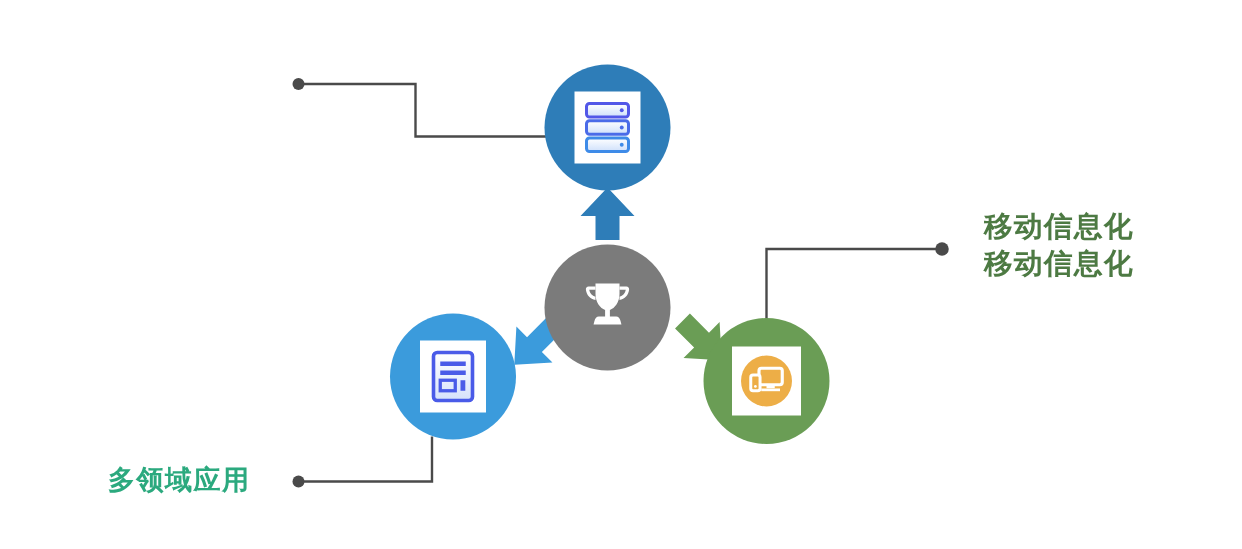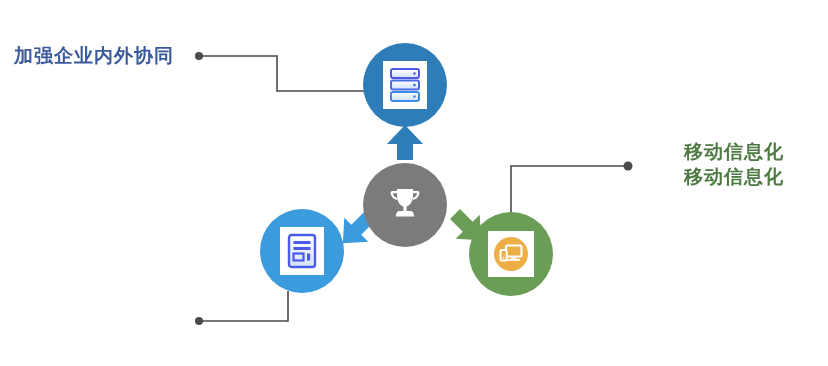--- a/index.html
+++ b/index.html
@@ -17,21 +17,21 @@
 
   
   .label{
     position:absolute;
     font-weight:bold;
     white-space:nowrap;
     letter-spacing:1px;
     line-height:1.30;
   }
   .label-tl{left:14px;top:44px;font-size:19px;color:#3B5A9B;}
-  .label-br{left:684px;top:140px;font-size:19px;color:#4D7A43;}
+  .label-br{left:656px;top:140px;font-size:19px;color:#4D7A43;}
   .label-bl{left:72px;top:309px;font-size:18px;color:#2BA97E;}
   .label-line{display:block;}
 
   
   .node{
     position:absolute;
     border-radius:50%;
     display:flex;align-items:center;justify-content:center;
   }
   .node-top{left:363px;top:43px;width:84px;height:84px;background:#2E7DB8;}
@@ -59,29 +59,29 @@
     <path d="M200 56 L277 56 L277 91 L365 91" fill="none" stroke="#4A4A4A" stroke-width="1.6"></path>
     <circle cx="199" cy="56" r="4" fill="#4A4A4A"></circle>
 
     <path d="M627 166 L511 166 L511 213" fill="none" stroke="#4A4A4A" stroke-width="1.6"></path>
     <circle cx="628" cy="166" r="4.5" fill="#4A4A4A"></circle>
 
     <path d="M200 321 L288 321 L288 291" fill="none" stroke="#4A4A4A" stroke-width="1.6"></path>
     <circle cx="199" cy="321" r="4" fill="#4A4A4A"></circle>
   </svg>
 
-  <div class="label label-tl">
-    <span class="label-line">加强企业内外协同</span>
-  </div>
 
   <div class="label label-br">
     <span class="label-line">移动信息化</span>
     <span class="label-line">移动信息化</span>
   </div>
 
+  <div class="label label-bl">
+    <span class="label-line">多领域应用</span>
+  </div>
 
   <svg class="arrow" style="left:383px;top:123px;width:44px;height:40px;" viewBox="0 0 44 40" xmlns="http://www.w3.org/2000/svg">
     <path d="M22 2 L40 21 L30 21 L30 37 L14 37 L14 21 L4 21 Z" fill="#2E7DB8"></path>
   </svg>
 
   <svg class="arrow" style="left:334px;top:206px;width:46px;height:46px;" viewBox="0 0 46 46" xmlns="http://www.w3.org/2000/svg">
     <g transform="rotate(-135 23 23)">
       <path d="M23 3 L40 22 L30 22 L30 40 L16 40 L16 22 L6 22 Z" fill="#3B9BDC"></path>
     </g>
   </svg>

